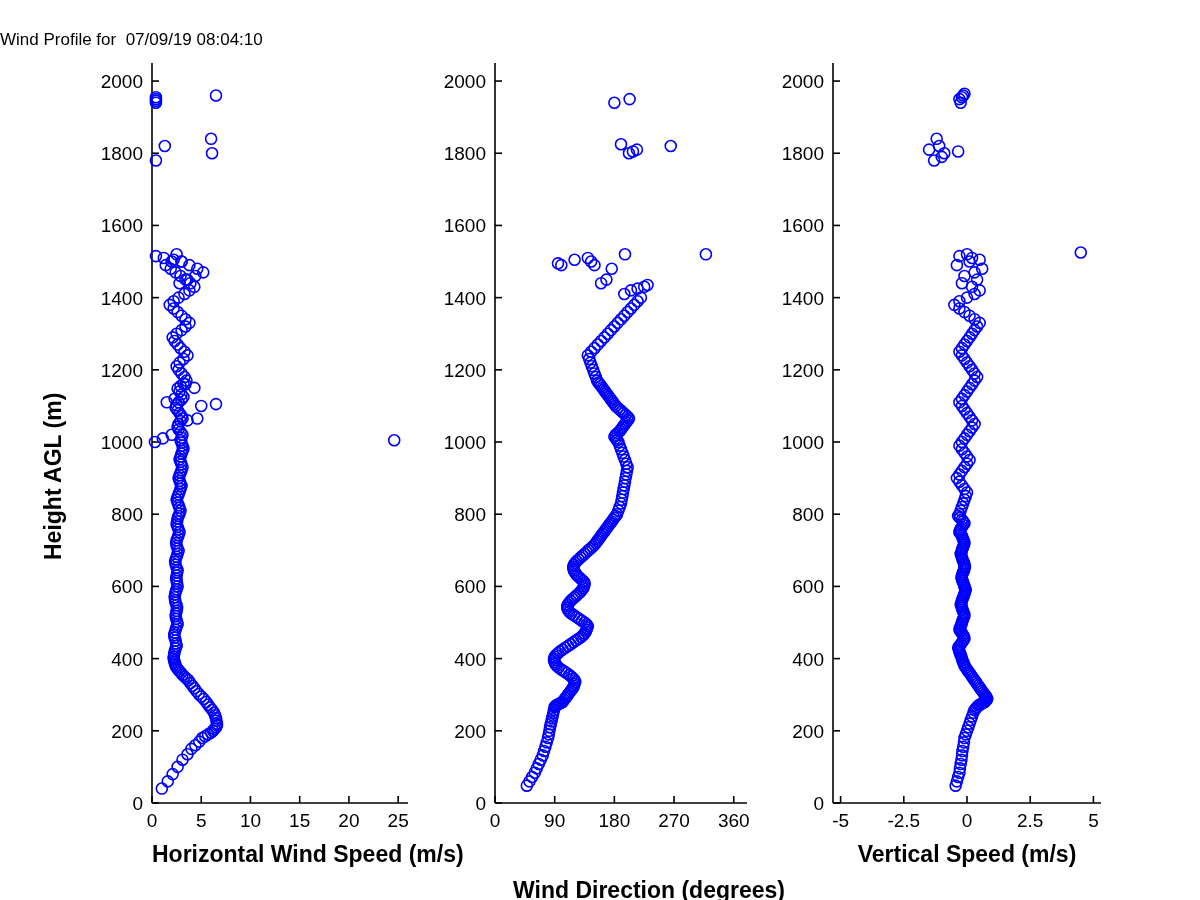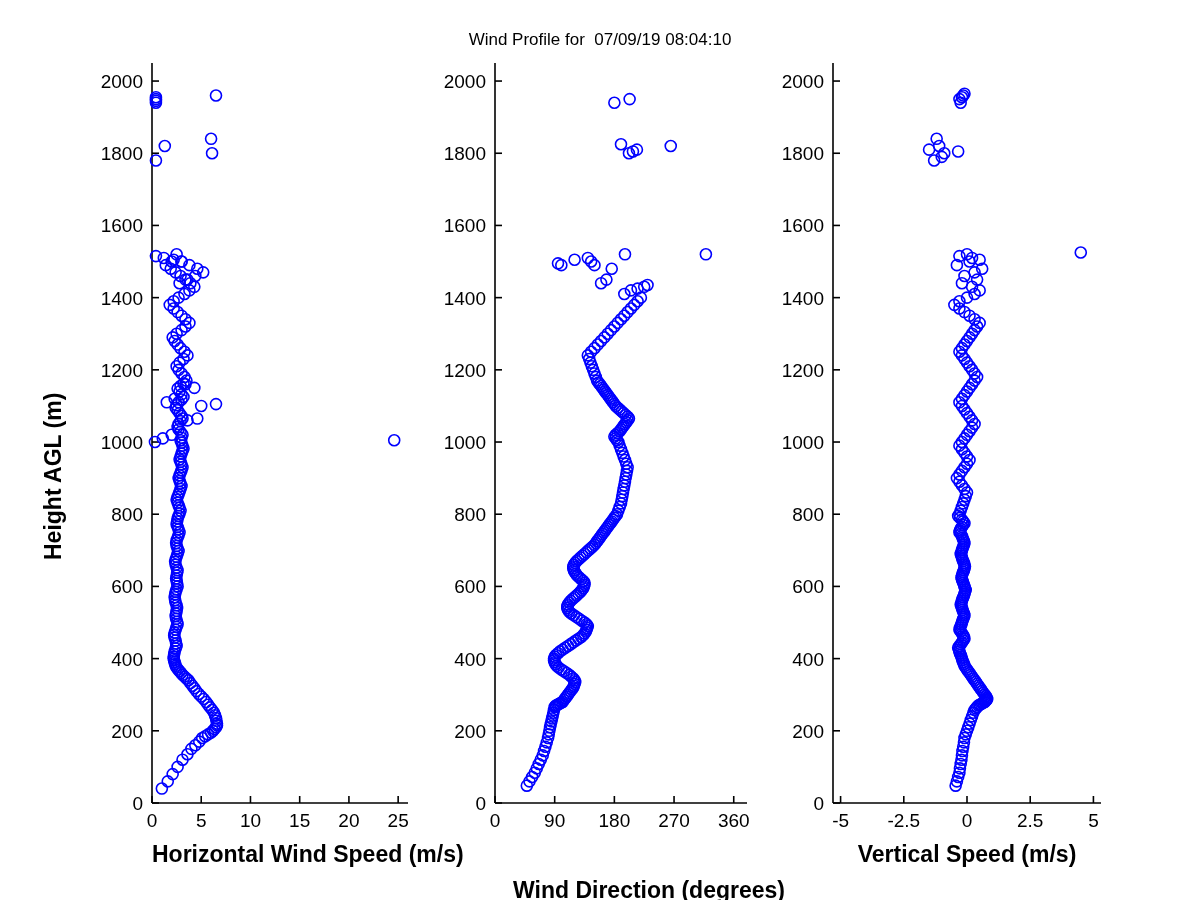--- a/index.html
+++ b/index.html
@@ -17,21 +17,20 @@
     position: relative;
     width: 1200px;
     height: 900px;
     background: #ffffff;
   }
   #figure-title {
     position: absolute;
     left: 0;
     top: 30px;
     width: 1200px;
-    text-align: center;
     font-size: 17px;
     color: #000000;
     font-family: "Liberation Sans", sans-serif;
     white-space: pre;
   }
   .panel {
     position: absolute;
   }
   .plot-svg {
     position: absolute;

